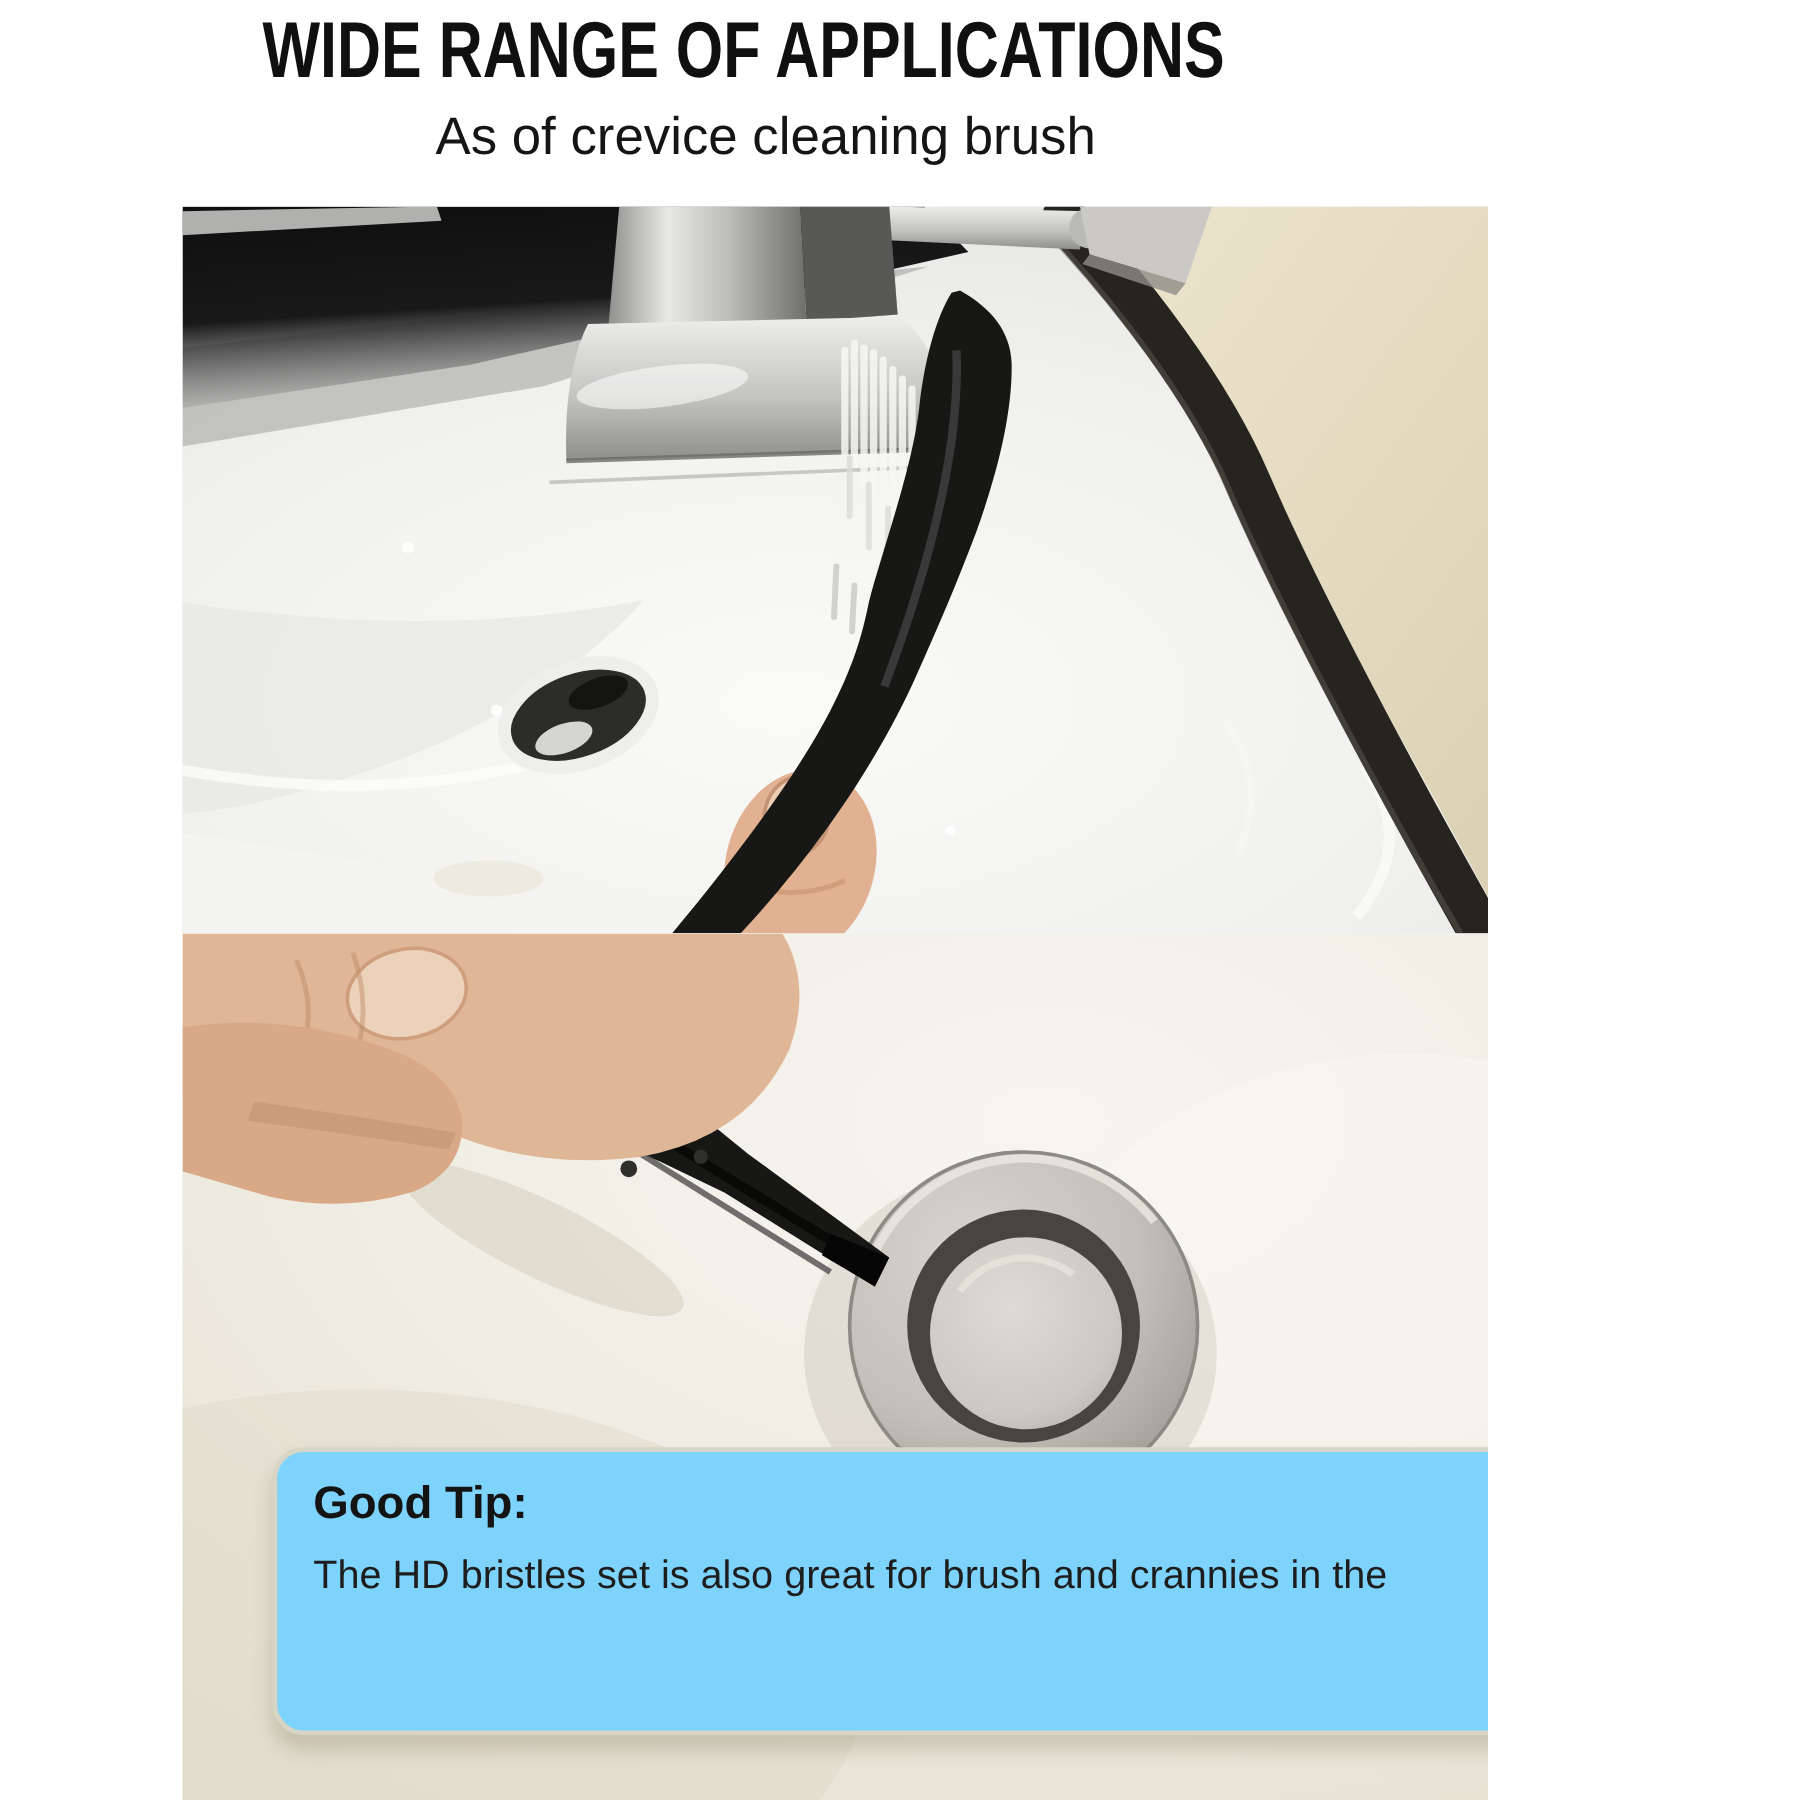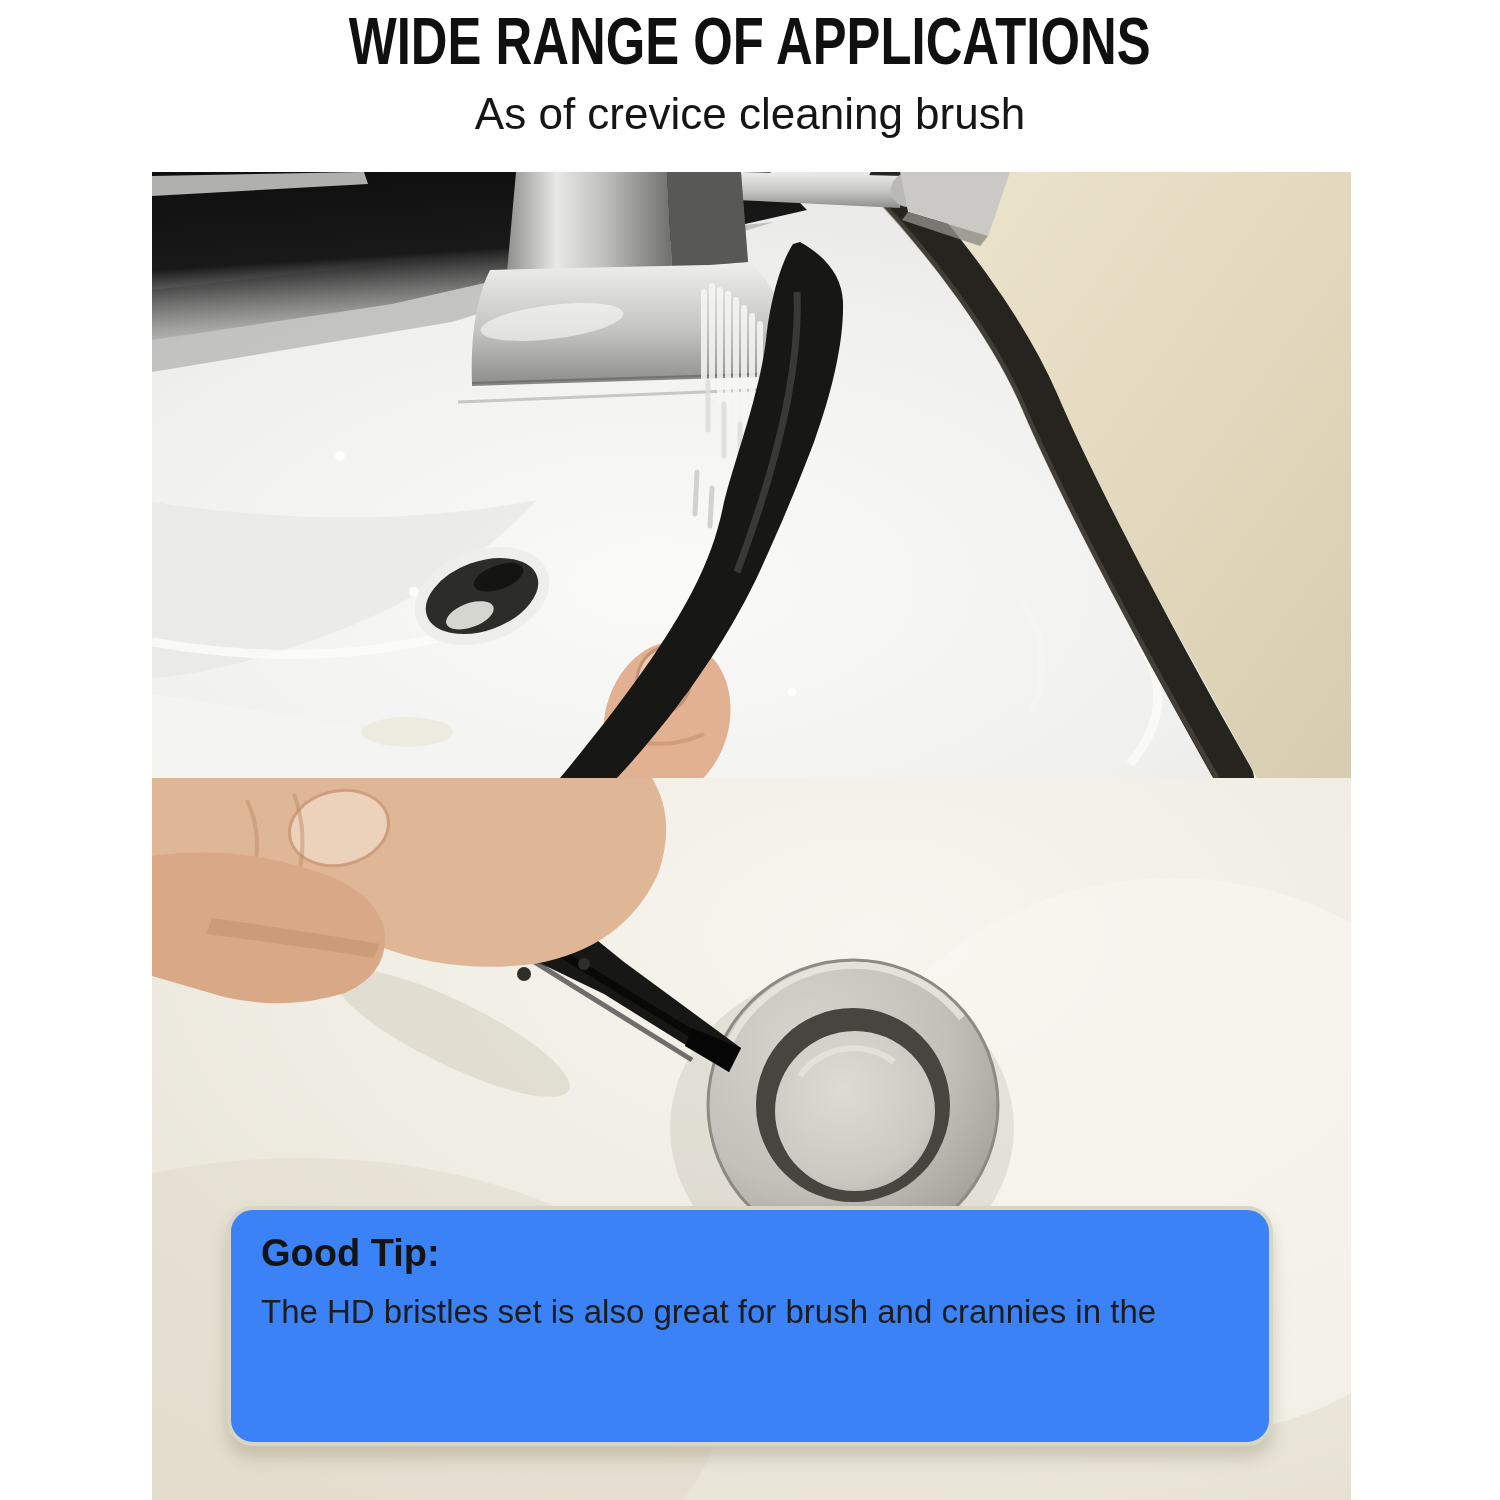--- a/index.html
+++ b/index.html
@@ -1,31 +1,31 @@
 <!DOCTYPE html>
 <html><head>
 <meta charset="utf-8">
 <style>
   html,body{margin:0;padding:0;background:#ffffff;}
   body{font-family:"Liberation Sans","DejaVu Sans",sans-serif;}
-  .page{position:relative;width:1500px;height:1500px;background:#ffffff;overflow:hidden;}
+  .page{position:relative;width:1240px;height:1500px;background:#ffffff;overflow:hidden;}
 
   .title{position:absolute;top:10px;left:0;width:100%;text-align:center;
          font-size:66px;line-height:62px;font-weight:bold;color:#101010;}
   .title-inner{display:inline-block;transform:scaleX(0.77);transform-origin:center;white-space:nowrap;}
   .subtitle{position:absolute;top:88px;left:0;width:100%;text-align:center;
-            font-size:44px;line-height:52px;font-weight:normal;color:#151515;}
+            font-size:44px;line-height:52px;font-weight:normal;color:#151515;padding-left:18px;}
 
   .photo{position:absolute;left:152px;overflow:hidden;background:#eeeeec;}
   .photo-top{top:172px;width:1199px;height:606px;}
   .photo-bottom{top:778px;width:1199px;height:722px;}
   .photo svg{display:block;}
 
   .tip-box{position:absolute;left:227px;top:1206px;width:1046px;height:240px;
-           box-sizing:border-box;background:#3b82f6;
+           box-sizing:border-box;background:#7dd3fc;
            border:4px solid #d7d5c5;border-radius:26px;
            padding:20px 30px 0 30px;
            box-shadow:0 12px 16px rgba(110,102,72,0.25);}
   .tip-heading{font-size:38px;line-height:46px;font-weight:bold;color:#141414;margin-bottom:12px;}
   .tip-line{font-size:33px;line-height:47px;color:#1d1d1d;white-space:nowrap;}
 </style>
 </head>
 <body>
 
 <div class="page">

